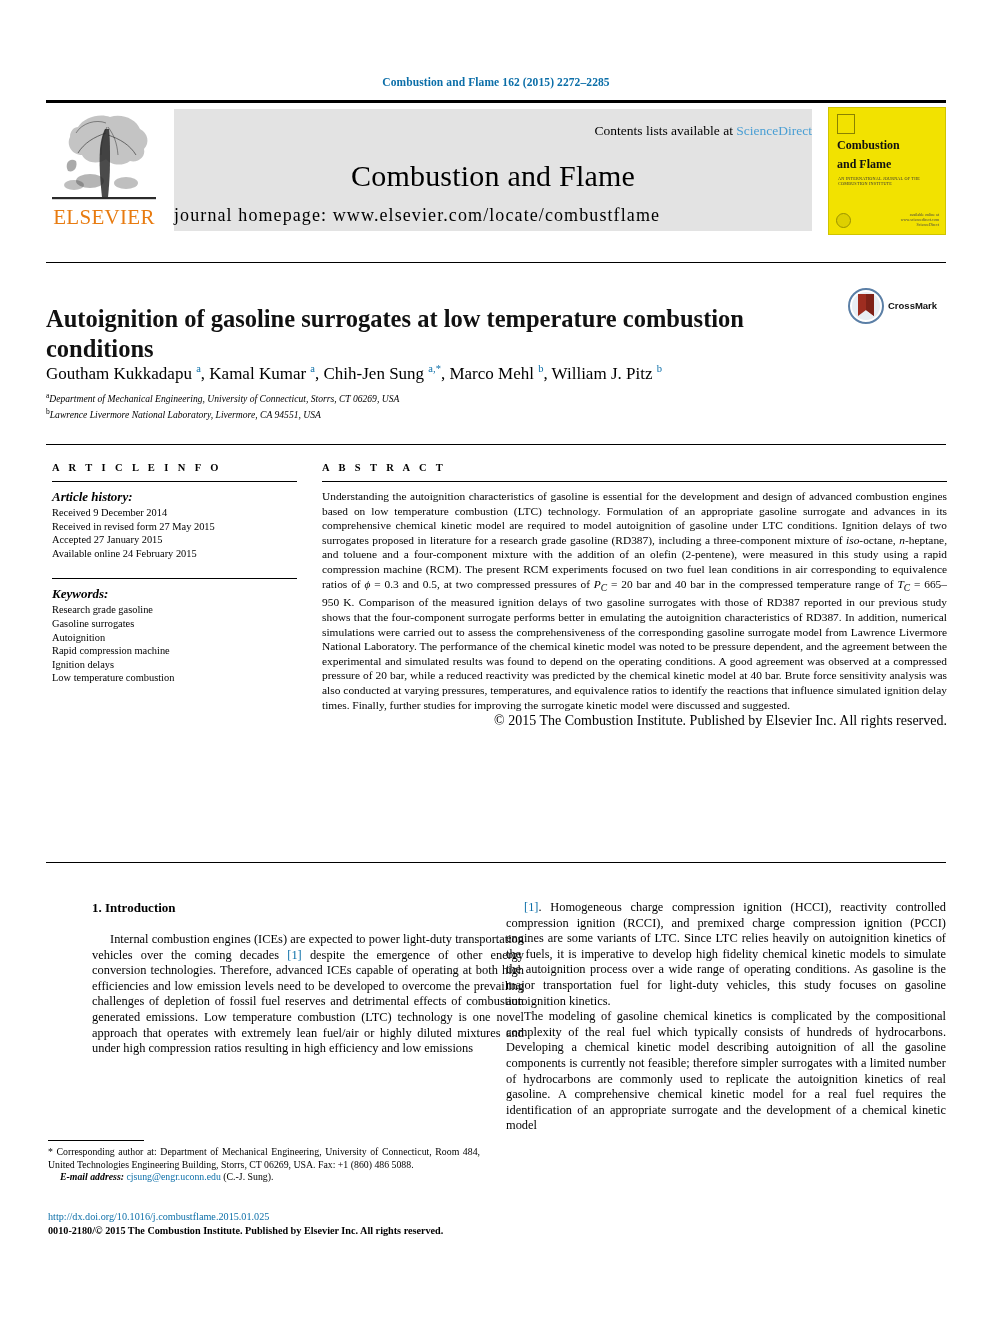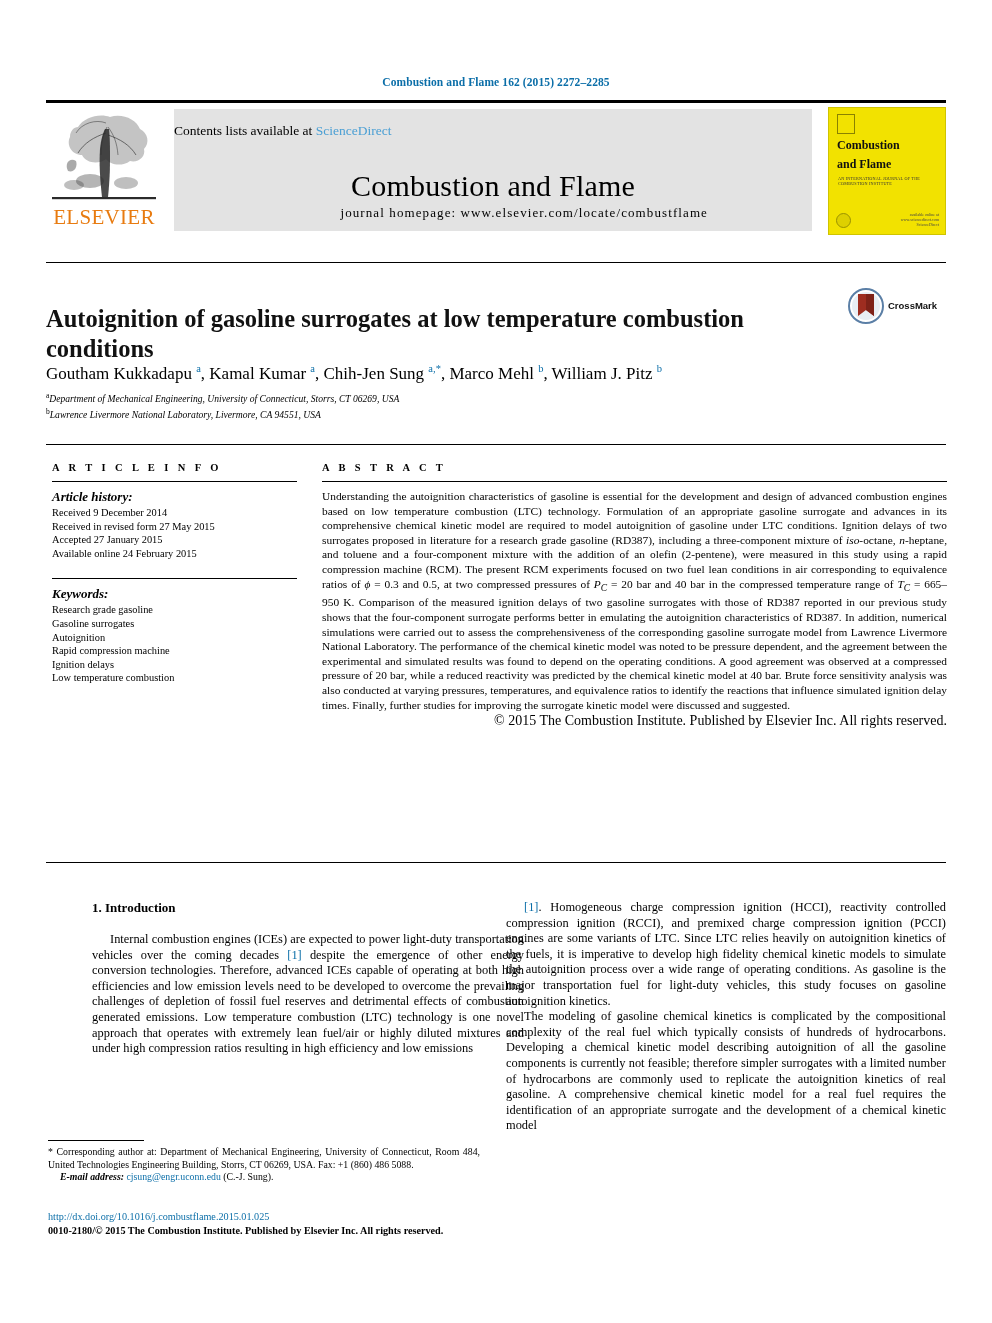--- a/index.html
+++ b/index.html
@@ -64,38 +64,38 @@
     position: absolute;
     left: 128px; top: 6px;
     width: 638px;
     height: 122px;
     background: #e3e3e3;
   }
   .contents-line {
     position: absolute;
     left: 0; top: 14px;
     width: 638px;
-    text-align: left;
+    text-align: right;
     font-size: 13.5px;
   }
   .contents-line .sd { color: #4a9fd4; }
   .journal-title {
     position: absolute;
-    left: 0; top: 60px;
+    left: 0; top: 50px;
     width: 638px;
     text-align: center;
     font-size: 30px;
     letter-spacing: 0.2px;
   }
   .homepage-line {
     position: absolute;
     left: 0; top: 96px;
     width: 534px;
-    text-align: right;
-    font-size: 13px;
+    text-align: left;
+    font-size: 18px;
     letter-spacing: 1.1px;
   }
   .cover {
     position: absolute;
     left: 782px; top: 4px;
     width: 116px;
     height: 126px;
     background: #f2e200;
     border: 1px solid #cfc400;
     overflow: hidden;

